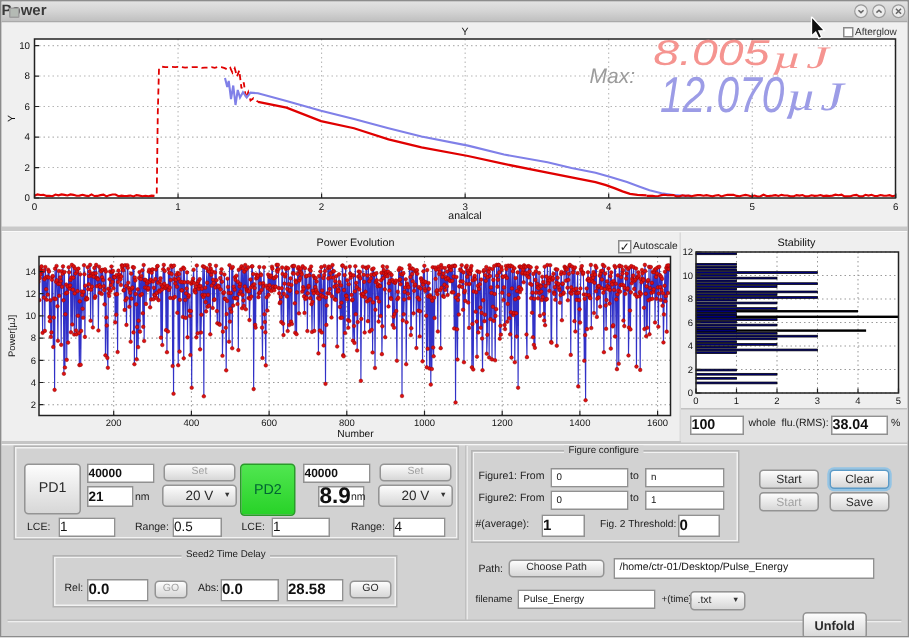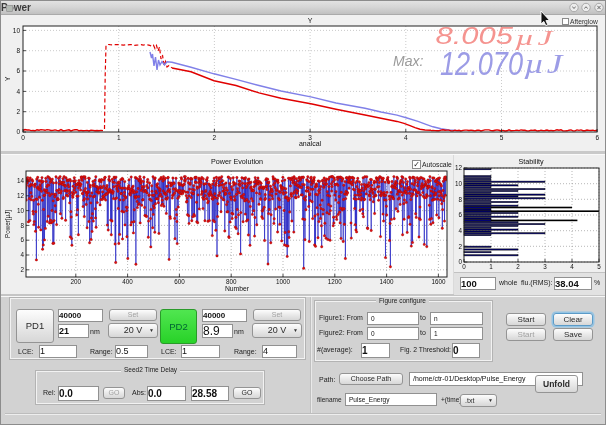--- a/index.html
+++ b/index.html
@@ -1596,21 +1596,21 @@
         <text x="461" y="79.9" text-anchor="end">4</text>
         <text x="461" y="64.2" text-anchor="end">6</text>
         <text x="461" y="48.5" text-anchor="end">8</text>
         <text x="461" y="32.9" text-anchor="end">10</text>
         <text x="461" y="17.2" text-anchor="end">12</text>
       </g>
       <text x="530" y="11" text-anchor="middle" font-size="7.2" fill="#111" font-family="Liberation Sans">Stability</text>
     </svg>
 <div style="position:absolute;left:300px;top:21px;width:212px;text-align:right;white-space:nowrap;line-height:16px;font:italic 24px 'Liberation Sans';color:#f59490;transform:scaleX(1.29);transform-origin:100% 50%">8.005</div>
 <div style="position:absolute;left:514px;top:25px;white-space:nowrap;line-height:20px;font:italic 21px 'Liberation Serif';letter-spacing:2px;color:#f59490;transform:scaleX(1.6);transform-origin:0 50%">µJ</div>
-<div style="position:absolute;left:392px;top:52px;font:italic 14px 'Liberation Sans';color:#9b9b9b">Max:</div>
+<div style="position:absolute;left:392px;top:41px;font:italic 14px 'Liberation Sans';color:#9b9b9b">Max:</div>
 <div style="position:absolute;left:300px;top:47px;width:222px;text-align:right;white-space:nowrap;line-height:28px;font:italic 28px 'Liberation Sans';color:#9c9ce6;transform:scale(0.97,1.2);transform-origin:100% 50%">12.070</div>
 <div style="position:absolute;left:523px;top:48px;white-space:nowrap;line-height:24px;font:italic 27px 'Liberation Serif';letter-spacing:2px;color:#9c9ce6;transform:scaleX(1.3);transform-origin:0 50%">µJ</div>
 <div style="position:absolute;left:561px;top:17px;width:5px;height:5px;background:#fff;border:1px solid #8a8a8a"></div>
 <div class="lbl" style="left:569px;top:17px;color:#333;font-size:6.7px">Afterglow</div>
 <div style="position:absolute;left:411px;top:159px;width:7px;height:7px;background:#fff;border:1px solid #8a8a8a;font-size:8px;line-height:7px;color:#222;text-align:center">✓</div>
 <div class="lbl" style="left:421px;top:160px;font-size:6.8px">Autoscale</div>
 <div style="position:absolute;left:453px;top:271px;width:151px;height:22px;background:#e2e2e2;border-top:1px solid #c2c2c2"></div>
 <div class="f" style="left:459px;top:276px;width:34px;height:11px;font-weight:bold;font-size:9.5px;line-height:11px">100</div>
 <div class="lbl" style="left:498px;top:278px">whole</div>
 <div class="lbl" style="left:520px;top:278px">flu.(RMS):</div>
@@ -1623,21 +1623,21 @@
 <div class="f" style="left:57px;top:323px;width:29px;height:12px;font-size:9px;line-height:12px;font-weight:bold">21</div>
 <div class="lbl" style="left:89px;top:327px">nm</div>
 <div class="btn" style="left:107px;top:322px;width:48px;height:13px;font-size:9px;line-height:13px">20 V<span class="chev">▼</span></div>
 <div class="lbl" style="left:17px;top:347px">LCE:</div>
 <div class="f" style="left:38px;top:344px;width:36px;height:11px;line-height:11px;font-size:9px">1</div>
 <div class="lbl" style="left:89px;top:347px">Range:</div>
 <div class="f" style="left:114px;top:344px;width:31px;height:11px;line-height:11px;font-size:9px">0.5</div>
 <div class="btn" style="left:159px;top:308px;width:35px;height:33px;font-size:9.5px;line-height:33px;background:linear-gradient(#50e650,#28d228);border-color:#2a9a2a;color:#063">PD2</div>
 <div class="f" style="left:201px;top:308px;width:43px;height:11px;font-size:8px;line-height:11px;font-weight:bold">40000</div>
 <div class="btn dis" style="left:252px;top:308px;width:46px;height:10px;font-size:7px;line-height:10px">Set</div>
-<div class="f" style="left:201px;top:323px;width:29px;height:12px;font-size:12px;line-height:12px;font-weight:normal">8.9</div>
+<div class="f" style="left:211px;top:323px;width:29px;height:12px;font-size:15px;line-height:12px;font-weight:bold">8.9</div>
 <div class="lbl" style="left:233px;top:327px">nm</div>
 <div class="btn" style="left:251px;top:322px;width:48px;height:13px;font-size:9px;line-height:13px">20 V<span class="chev">▼</span></div>
 <div class="lbl" style="left:160px;top:347px">LCE:</div>
 <div class="f" style="left:180px;top:344px;width:37px;height:11px;line-height:11px;font-size:9px">1</div>
 <div class="lbl" style="left:233px;top:347px">Range:</div>
 <div class="f" style="left:261px;top:344px;width:33px;height:11px;line-height:11px;font-size:9px">4</div>
 <div class="gb" style="left:34px;top:369px;width:228px;height:33px;background:#d2d2d2"></div>
 <div class="gt" style="left:120px;top:365px">Seed2 Time Delay</div>
 <div class="lbl" style="left:42px;top:388px">Rel:</div>
 <div class="f" style="left:57px;top:385px;width:39px;height:13px;font-weight:bold;font-size:10px;line-height:13px">0.0</div>
@@ -1664,16 +1664,16 @@
 <div class="btn" style="left:552px;top:312px;width:38px;height:11px;line-height:11px;box-shadow:0 0 0 1.5px #94c4e4;border-color:#5b9bc8">Clear</div>
 <div class="btn dis" style="left:505px;top:327px;width:38px;height:11px;line-height:11px">Start</div>
 <div class="btn" style="left:552px;top:327px;width:38px;height:11px;line-height:11px">Save</div>
 <div class="lbl" style="left:318px;top:375px">Path:</div>
 <div class="btn" style="left:338px;top:372px;width:62px;height:10px;font-size:7px;line-height:10px">Choose Path</div>
 <div class="f" style="left:408px;top:371px;width:172px;height:12px;font-size:7px;text-align:left;line-height:12px"><span style="padding-left:3px">/home/ctr-01/Desktop/Pulse_Energy</span></div>
 <div class="lbl" style="left:316px;top:395px;font-size:6.5px">filename</div>
 <div class="f" style="left:344px;top:392px;width:90px;height:11px;font-size:6.5px;text-align:left;line-height:11px"><span style="padding-left:3px">Pulse_Energy</span></div>
 <div class="lbl" style="left:440px;top:395px;font-size:6.5px">+(time)</div>
 <div class="btn" style="left:459px;top:393px;width:35px;height:11px;font-size:7px;line-height:11px;text-align:left"><span style="padding-left:4px">.txt</span><span class="chev">▼</span></div>
-<div class="btn" style="left:534px;top:374px;width:41px;height:16px;font-weight:bold;font-size:8.5px;line-height:16px">Unfold</div>
+<div class="btn" style="left:534px;top:407px;width:41px;height:16px;font-weight:bold;font-size:8.5px;line-height:16px">Unfold</div>
 <svg width="12" height="17" style="position:absolute;left:539px;top:10px">
       <path d="M1,0 L1,13 L3.8,10.4 L5.8,14.6 L7.8,13.7 L5.9,9.6 L9.6,9.4 Z" fill="#111" stroke="#fff" stroke-width="0.9"></path>
     </svg>
   </div>
 </body></html>

